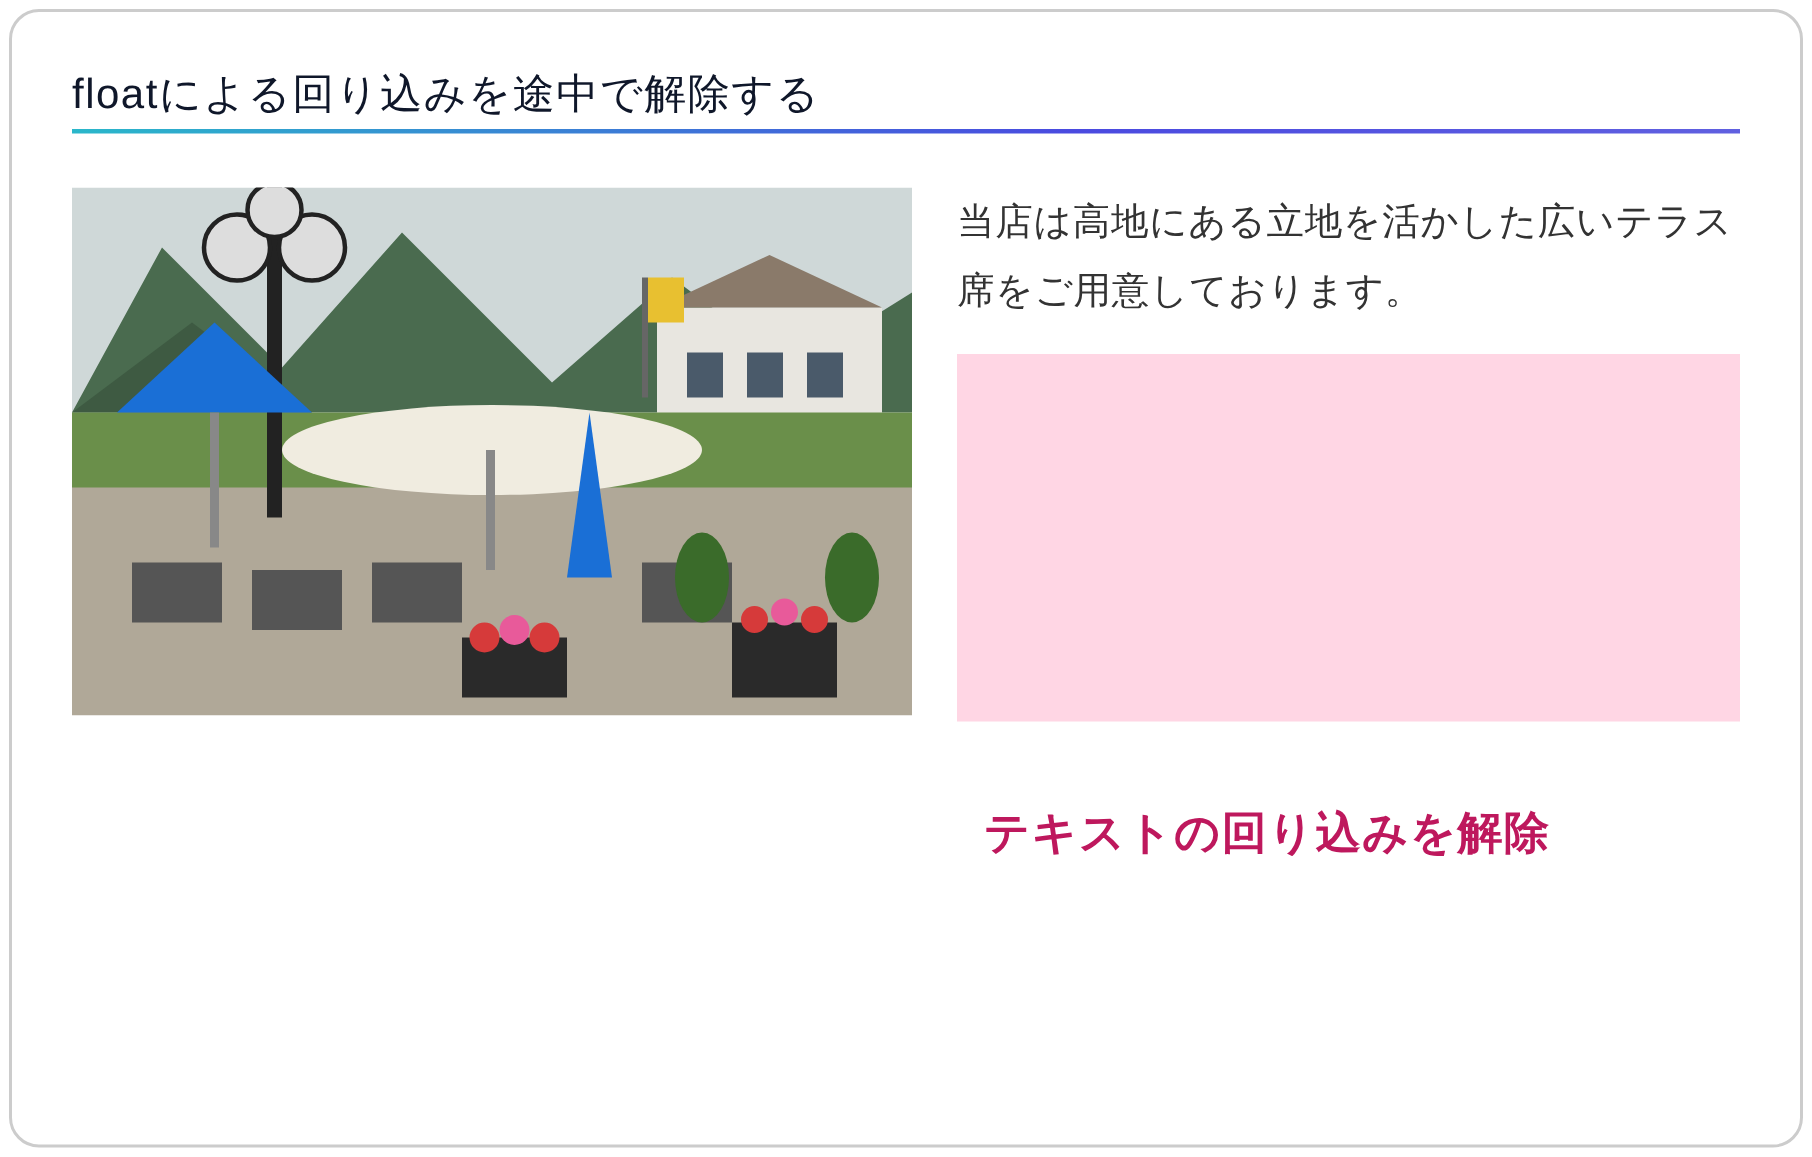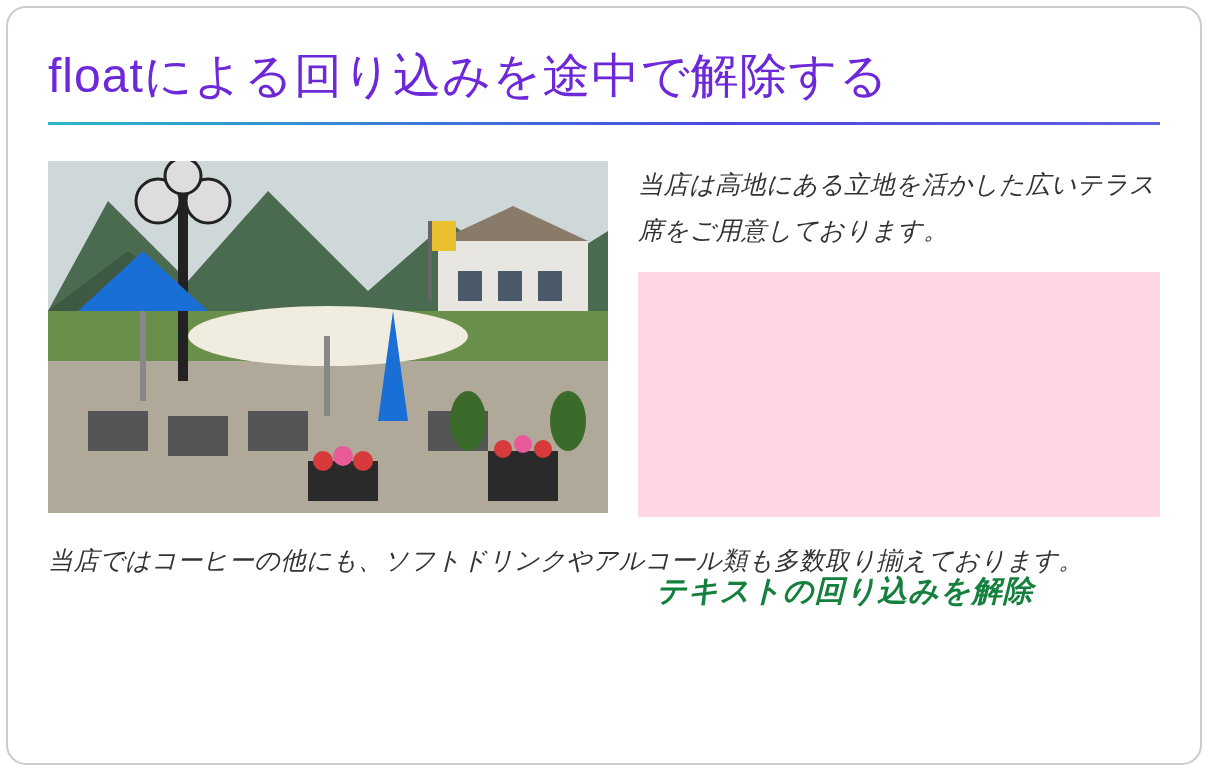--- a/index.html
+++ b/index.html
@@ -19,34 +19,33 @@
     position: absolute;
     left: 6px;
     top: 6px;
     right: 6px;
     bottom: 6px;
     border: 2px solid #ccc;
     border-radius: 20px;
     padding: 36px 40px 30px 40px;
   }
   .heading {
-    font-size: 48px;
+    font-size: 28px;
     font-weight: 400;
-    color: #6d28d9;
-    margin: 0 0 14px 0;
+    color: #0f172a;
+    margin: 0 0 4px 0;
     letter-spacing: 1px;
   }
   .divider {
     height: 3px;
     background: linear-gradient(to right, #2ab7ca 0%, #4a4ae0 60%, #6060e0 100%);
     margin-bottom: 36px;
   }
   .content {
     position: relative;
-    font-style: italic;
   }
   .photo {
     float: left;
     width: 560px;
     height: 352px;
     margin-right: 30px;
     margin-bottom: 24px;
   }
   .para {
     font-size: 25px;
@@ -64,21 +63,21 @@
     margin-left: 590px;
     margin-bottom: 12px;
     position: relative;
   }
   .annotation-text {
     position: absolute;
     left: 608px;
     top: 410px;
     font-size: 30px;
     font-weight: 700;
-    color: #15803d;
+    color: #be185d;
     letter-spacing: 1px;
     z-index: 5;
   }
   .clearblock {
     clear: both;
   }
   .arrows {
     position: absolute;
     left: 0;
     top: 0;
@@ -152,21 +151,20 @@
           <rect x="384" y="60" width="24" height="30" fill="#e8c030"></rect>
         </svg>
       </div>
 
       <p class="para para1">当店は高地にある立地を活かした広いテラス席をご用意しております。</p>
 
       <div class="pinkbox"></div>
 
       <div class="clearblock"></div>
 
-      <p class="para">当店ではコーヒーの他にも、ソフトドリンクやアルコール類も多数取り揃えております。</p>
 
       <div class="annotation-text">テキストの回り込みを解除</div>
 
       <svg class="arrows" width="1120" height="700">
         <defs>
           <marker id="arrowhead" markerWidth="12" markerHeight="12" refX="6" refY="6" orient="auto">
             <path d="M0,0 L12,6 L0,12 L3,6 Z" fill="#ff357a"></path>
           </marker>
         </defs>
 

